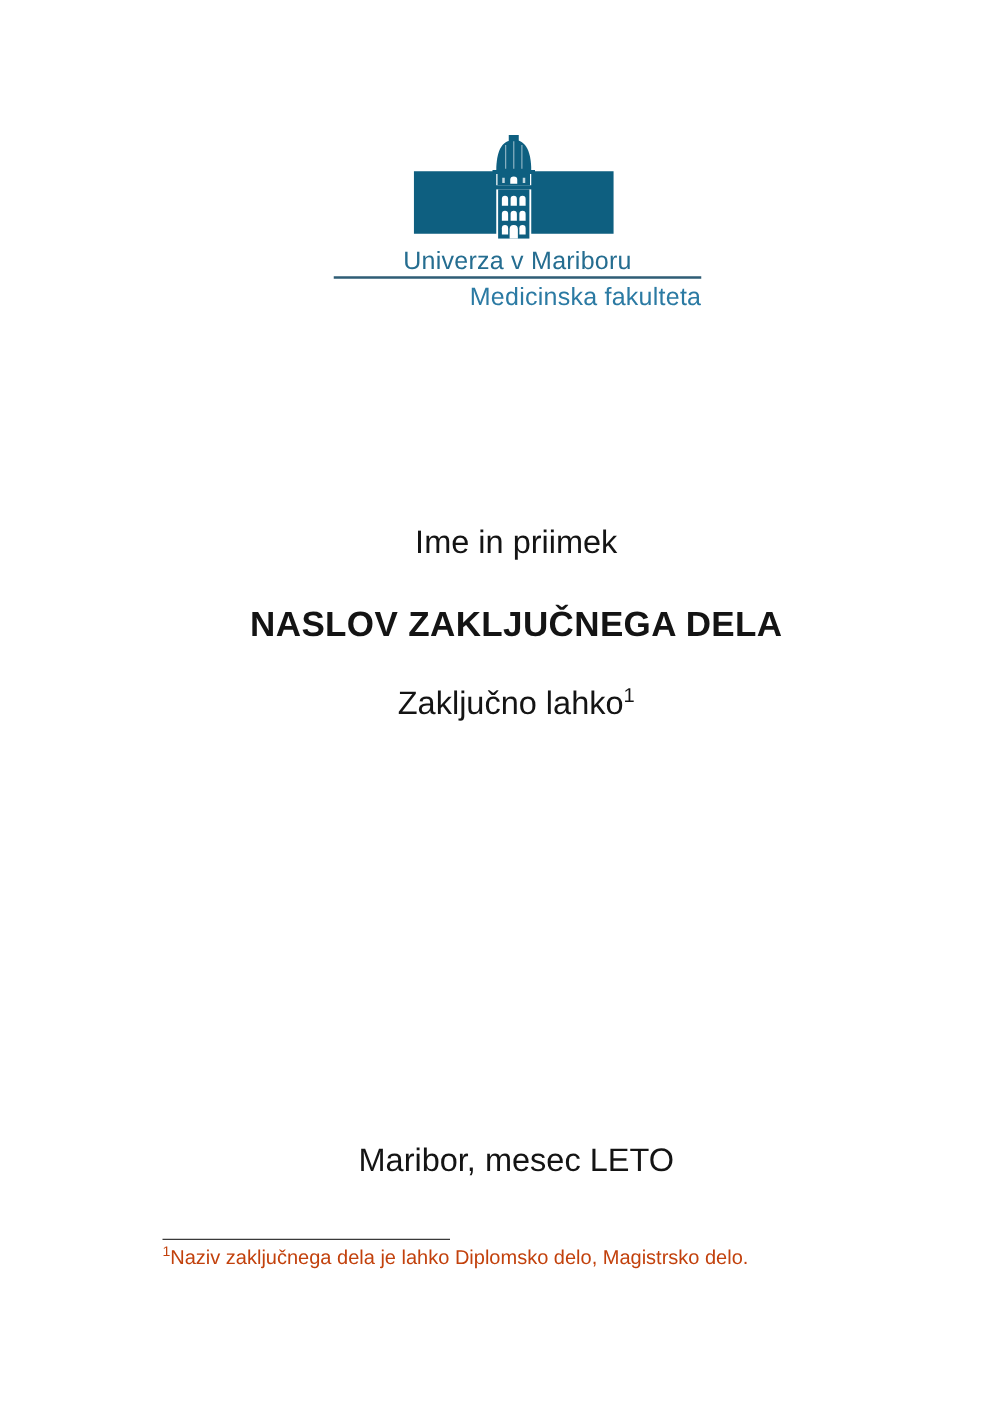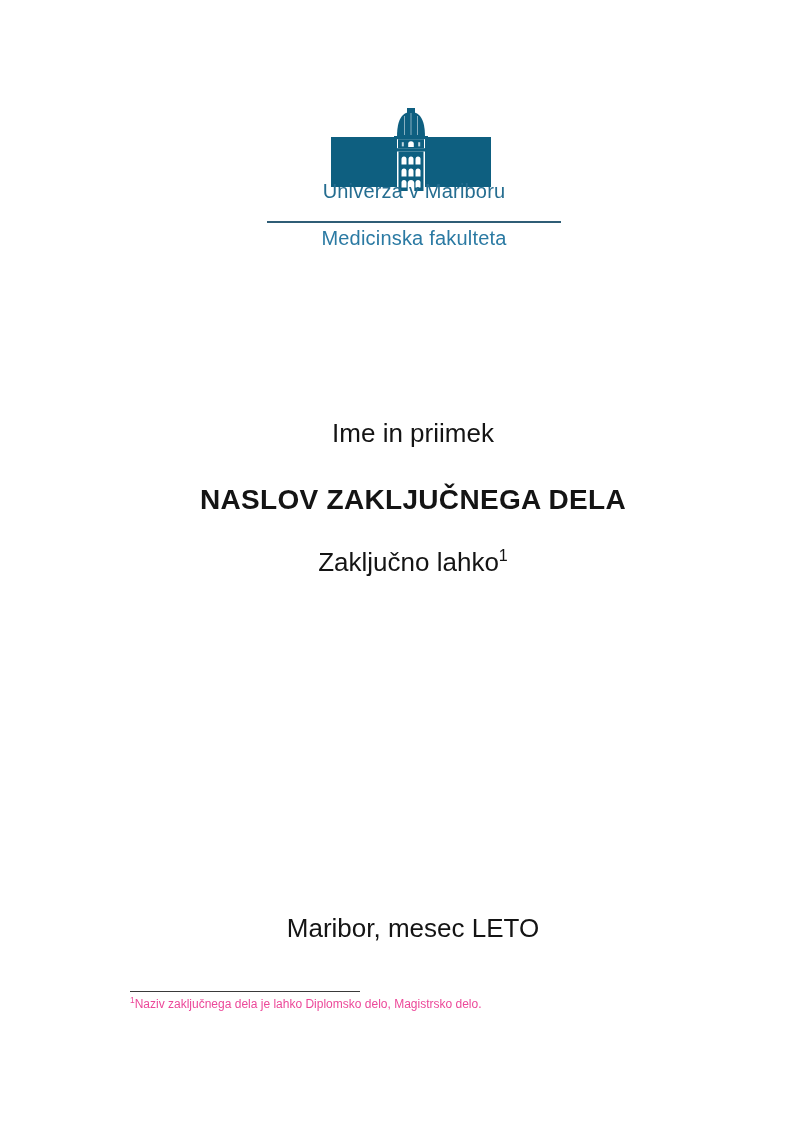--- a/index.html
+++ b/index.html
@@ -23,53 +23,53 @@
   }
   .abs{position:absolute;}
 
   
   .building-svg{left:331px;top:107px;width:160px;height:84px;}
   .building-fill{fill:var(--brand);}
   .building-white{fill:#ffffff;}
   .building-rib{stroke:#ffffff;stroke-width:1;fill:none;opacity:.5;}
 
   .university-name{
-    left:267px;top:179px;width:294px;
+    left:267px;top:197px;width:294px;
     text-align:center;
     font-size:20px;line-height:1.25;
     color:var(--university-text);
     letter-spacing:.2px;
   }
   .logo-divider{
     left:267px;top:221px;width:294px;height:2px;
     background:var(--divider);
   }
   .faculty-name{
     left:267px;top:226px;width:294px;
-    text-align:center;
+    text-align:right;
     font-size:20px;line-height:1.25;
     color:var(--faculty-text);
     letter-spacing:.2px;
   }
 
   
   .centered{left:16px;width:794px;text-align:center;}
   .author-name{top:417px;font-size:26px;line-height:1.25;}
   .thesis-title{top:482px;font-size:28px;line-height:1.25;font-weight:bold;letter-spacing:.3px;}
   .thesis-type{top:546px;font-size:26px;line-height:1.25;}
   .place-date{top:912px;font-size:26px;line-height:1.25;}
   sup.fn-ref{vertical-align:super;font-size:62%;line-height:0;}
 
   
   .footnote-rule{left:130px;top:991px;width:230px;height:1px;background:var(--footnote-rule);}
   .footnote{
     left:130px;top:997px;width:560px;
     text-align:left;
-    font-size:12px;line-height:1.3;
-    color:#ec4899;
+    font-size:16px;line-height:1.3;
+    color:#c2410c;
   }
   .footnote sup{vertical-align:super;font-size:70%;line-height:0;}
 </style>
 </head>
 <body>
 
 <div class="page">
 
   <svg class="abs building-svg" viewBox="0 0 160 84" aria-hidden="true">
 

